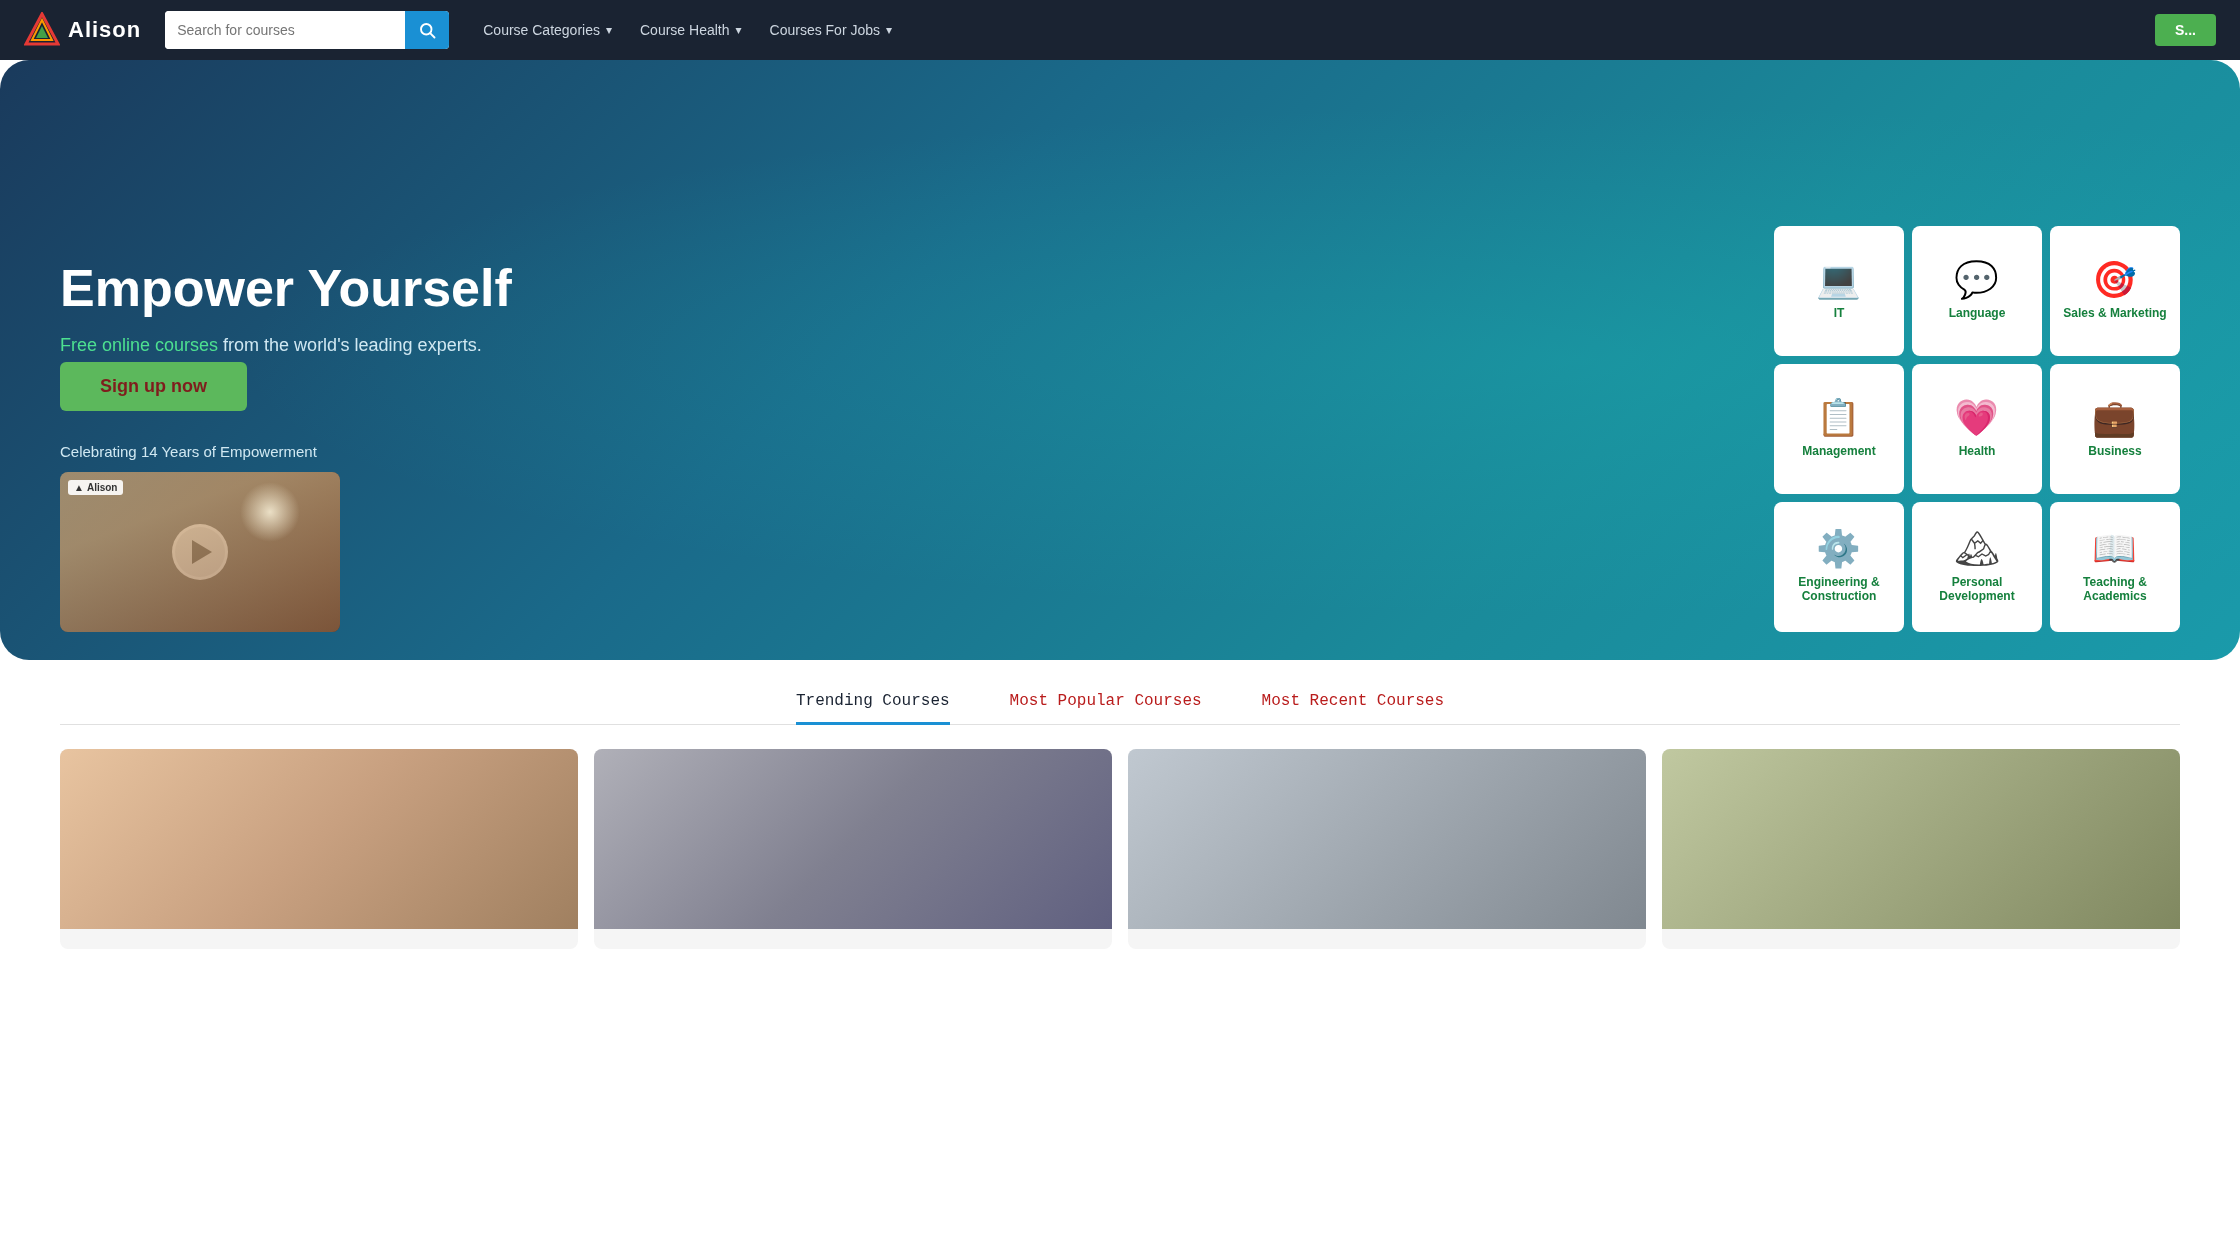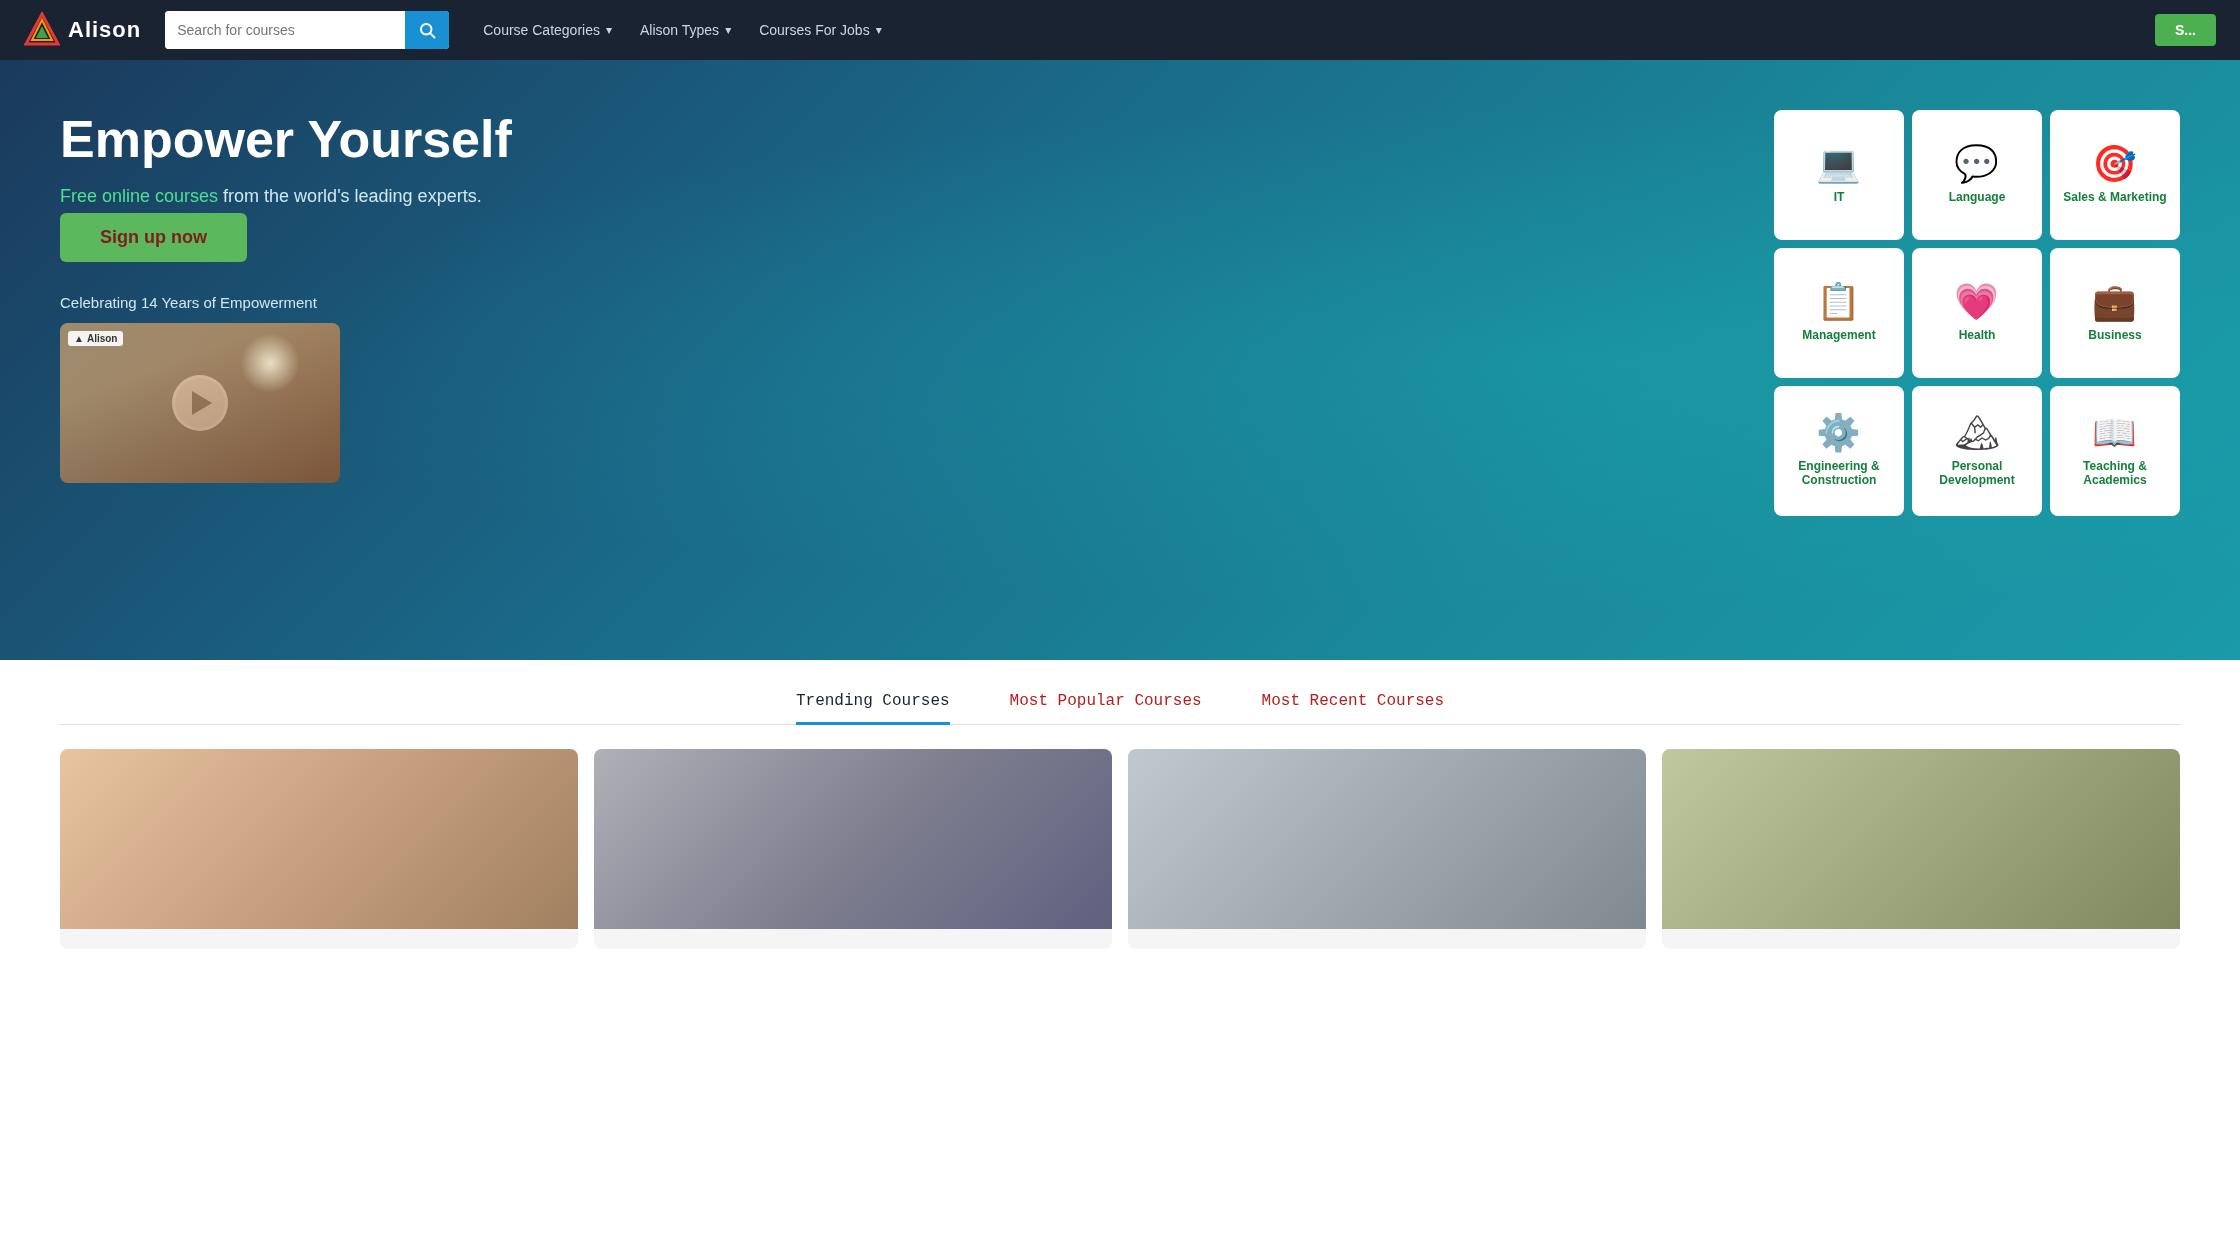--- a/index.html
+++ b/index.html
@@ -40,22 +40,22 @@
     }
     .nav-right { margin-left: auto; }
     .signup-btn-nav {
       background: #4caf50; color: #fff; border: none; border-radius: 4px;
       padding: 8px 20px; font-size: 14px; font-weight: 600; cursor: pointer;
     }
 
     
     .hero {
       background: linear-gradient(135deg, #1a3a5c 0%, #1a6a8a 40%, #1a8a9a 70%, #1a9aaa 100%);
-      min-height: 600px; display: flex; align-items: flex-start;
-      padding: 50px 60px; position: relative; overflow: hidden;
+      min-height: 600px; display: flex; align-items: flex-end;
+      padding: 28px 60px; position: relative; overflow: hidden; border-radius: 29px;
     }
     .hero::before {
       content: ''; position: absolute; inset: 0;
       background: radial-gradient(ellipse at 70% 50%, rgba(26,180,180,0.3) 0%, transparent 60%);
     }
     .hero-left { flex: 1; z-index: 1; }
     .hero-title {
       color: #fff; font-size: 52px; font-weight: 700; line-height: 1.15;
       margin-bottom: 16px;
     }
@@ -181,21 +181,21 @@
       </svg>
     </button>
   </div>
 
   <div class="nav-links">
     <button class="nav-link">
       <span>Course Categories</span>
       <span class="chevron">▾</span>
     </button>
     <button class="nav-link">
-      <span>Alison Types</span>
+      <span>Course Health</span>
       <span class="chevron">▾</span>
     </button>
     <button class="nav-link">
       <span>Courses For Jobs</span>
       <span class="chevron">▾</span>
     </button>
   </div>
 
   <div class="nav-right">
     <button class="signup-btn-nav">S...</button>

